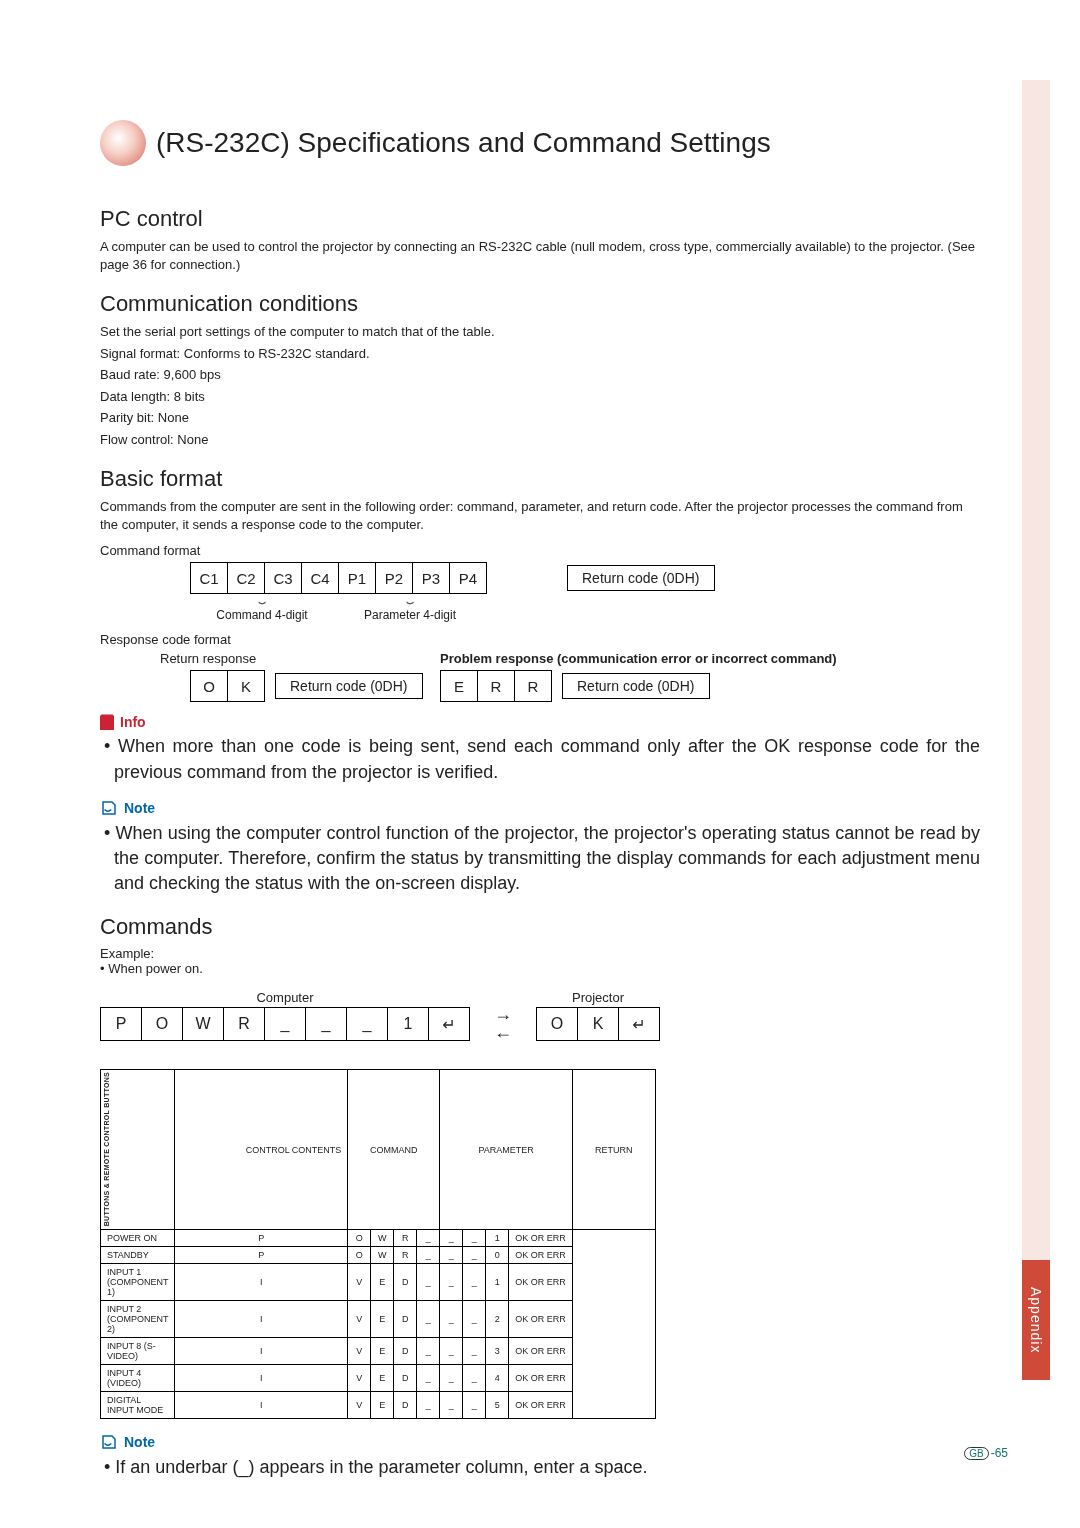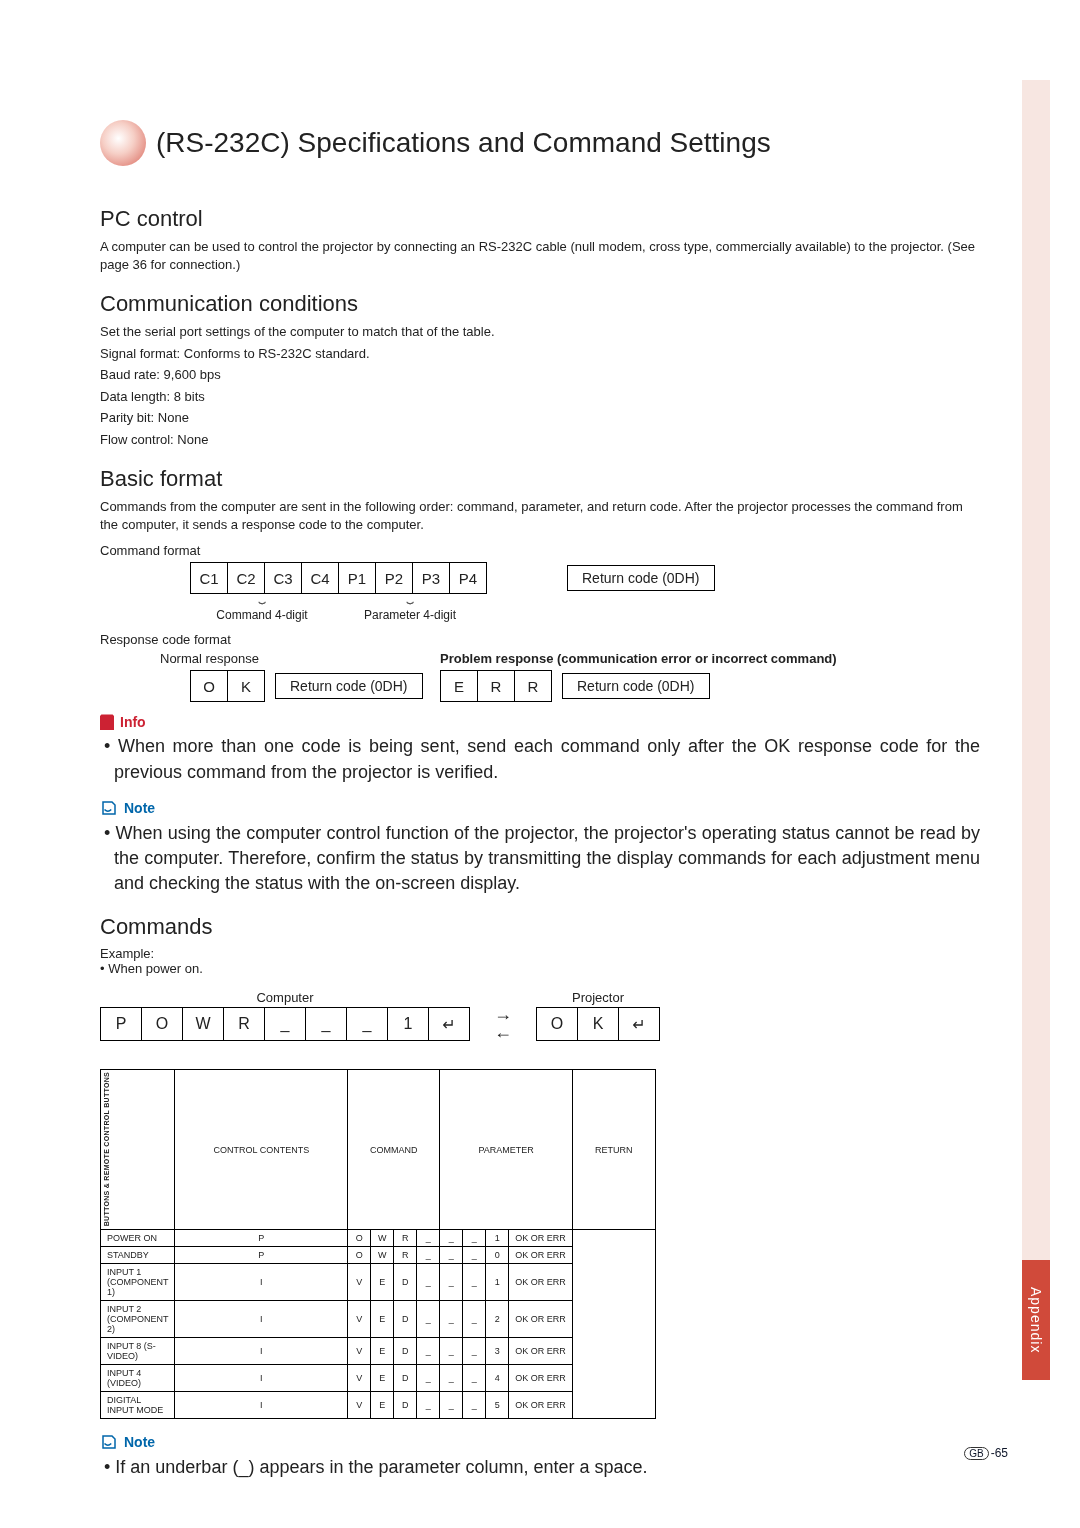--- a/index.html
+++ b/index.html
@@ -34,21 +34,21 @@
     display: flex;
     align-items: center;
     justify-content: center;
     letter-spacing: 1px;
   }
   .page-num {
     position: absolute;
     right: 72px;
     bottom: 60px;
     font-size: 12px;
-    color: #0f172a;
+    color: #0f766e;
   }
   .gb-icon {
     display: inline-block;
     border: 1px solid #333;
     border-radius: 9px;
     font-size: 10px;
     padding: 0 4px;
     margin-right: 2px;
   }
   .title-wrap { display: flex; align-items: center; margin-bottom: 40px; }
@@ -156,21 +156,21 @@
   <div class="return-box">Return code (0DH)</div>
 </div>
 <div class="row" style="margin-left:90px; gap:0;">
   <div class="underbrace-label" style="width:144px;"><span class="brace">⏟</span><br><span>Command 4-digit</span></div>
   <div class="underbrace-label" style="width:144px; margin-left:4px;"><span class="brace">⏟</span><br><span>Parameter 4-digit</span></div>
 </div>
 
 <div class="small-label">Response code format</div>
 <div class="row" style="align-items:flex-start;">
   <div style="width:330px;">
-    <div class="small-label" style="margin:0 0 4px 60px;">Normal response</div>
+    <div class="small-label" style="margin:0 0 4px 60px;">Return response</div>
     <div class="row" style="margin-left:90px;">
       <div class="cells" id="ok-cells">
           <div class="mono-cell">O</div>
           <div class="mono-cell">K</div>
         </div>
       <div class="return-box">Return code (0DH)</div>
     </div>
   </div>
   <div style="flex:1;">
     <div class="small-label" style="margin:0 0 4px 0;font-weight:bold;">Problem response (communication error or incorrect command)</div>
@@ -233,21 +233,21 @@
       </div>
   </div>
 </div>
 
 <table class="cmd">
   <tbody>
       <tr>
     <th rowspan="8" style="width:14px; padding:2px;">
           <div class="vert-header">BUTTONS &amp; REMOTE CONTROL BUTTONS</div>
         </th>
-    <th style="width:160px;">CONTROL CONTENTS</th>
+    <th style="width:160px;text-align:right;">CONTROL CONTENTS</th>
     <th colspan="4" style="width:56px;">COMMAND</th>
     <th colspan="4" style="width:56px;">PARAMETER</th>
     <th style="width:70px;">RETURN</th>
   </tr>
   </tbody>
     <tbody id="cmd-rows">
       <tr>
         <td class="dash">POWER ON</td>
         <td class="dash" style="width: 10px; text-align: center;">P</td>
         <td class="dash" style="width: 10px; text-align: center;">O</td>

